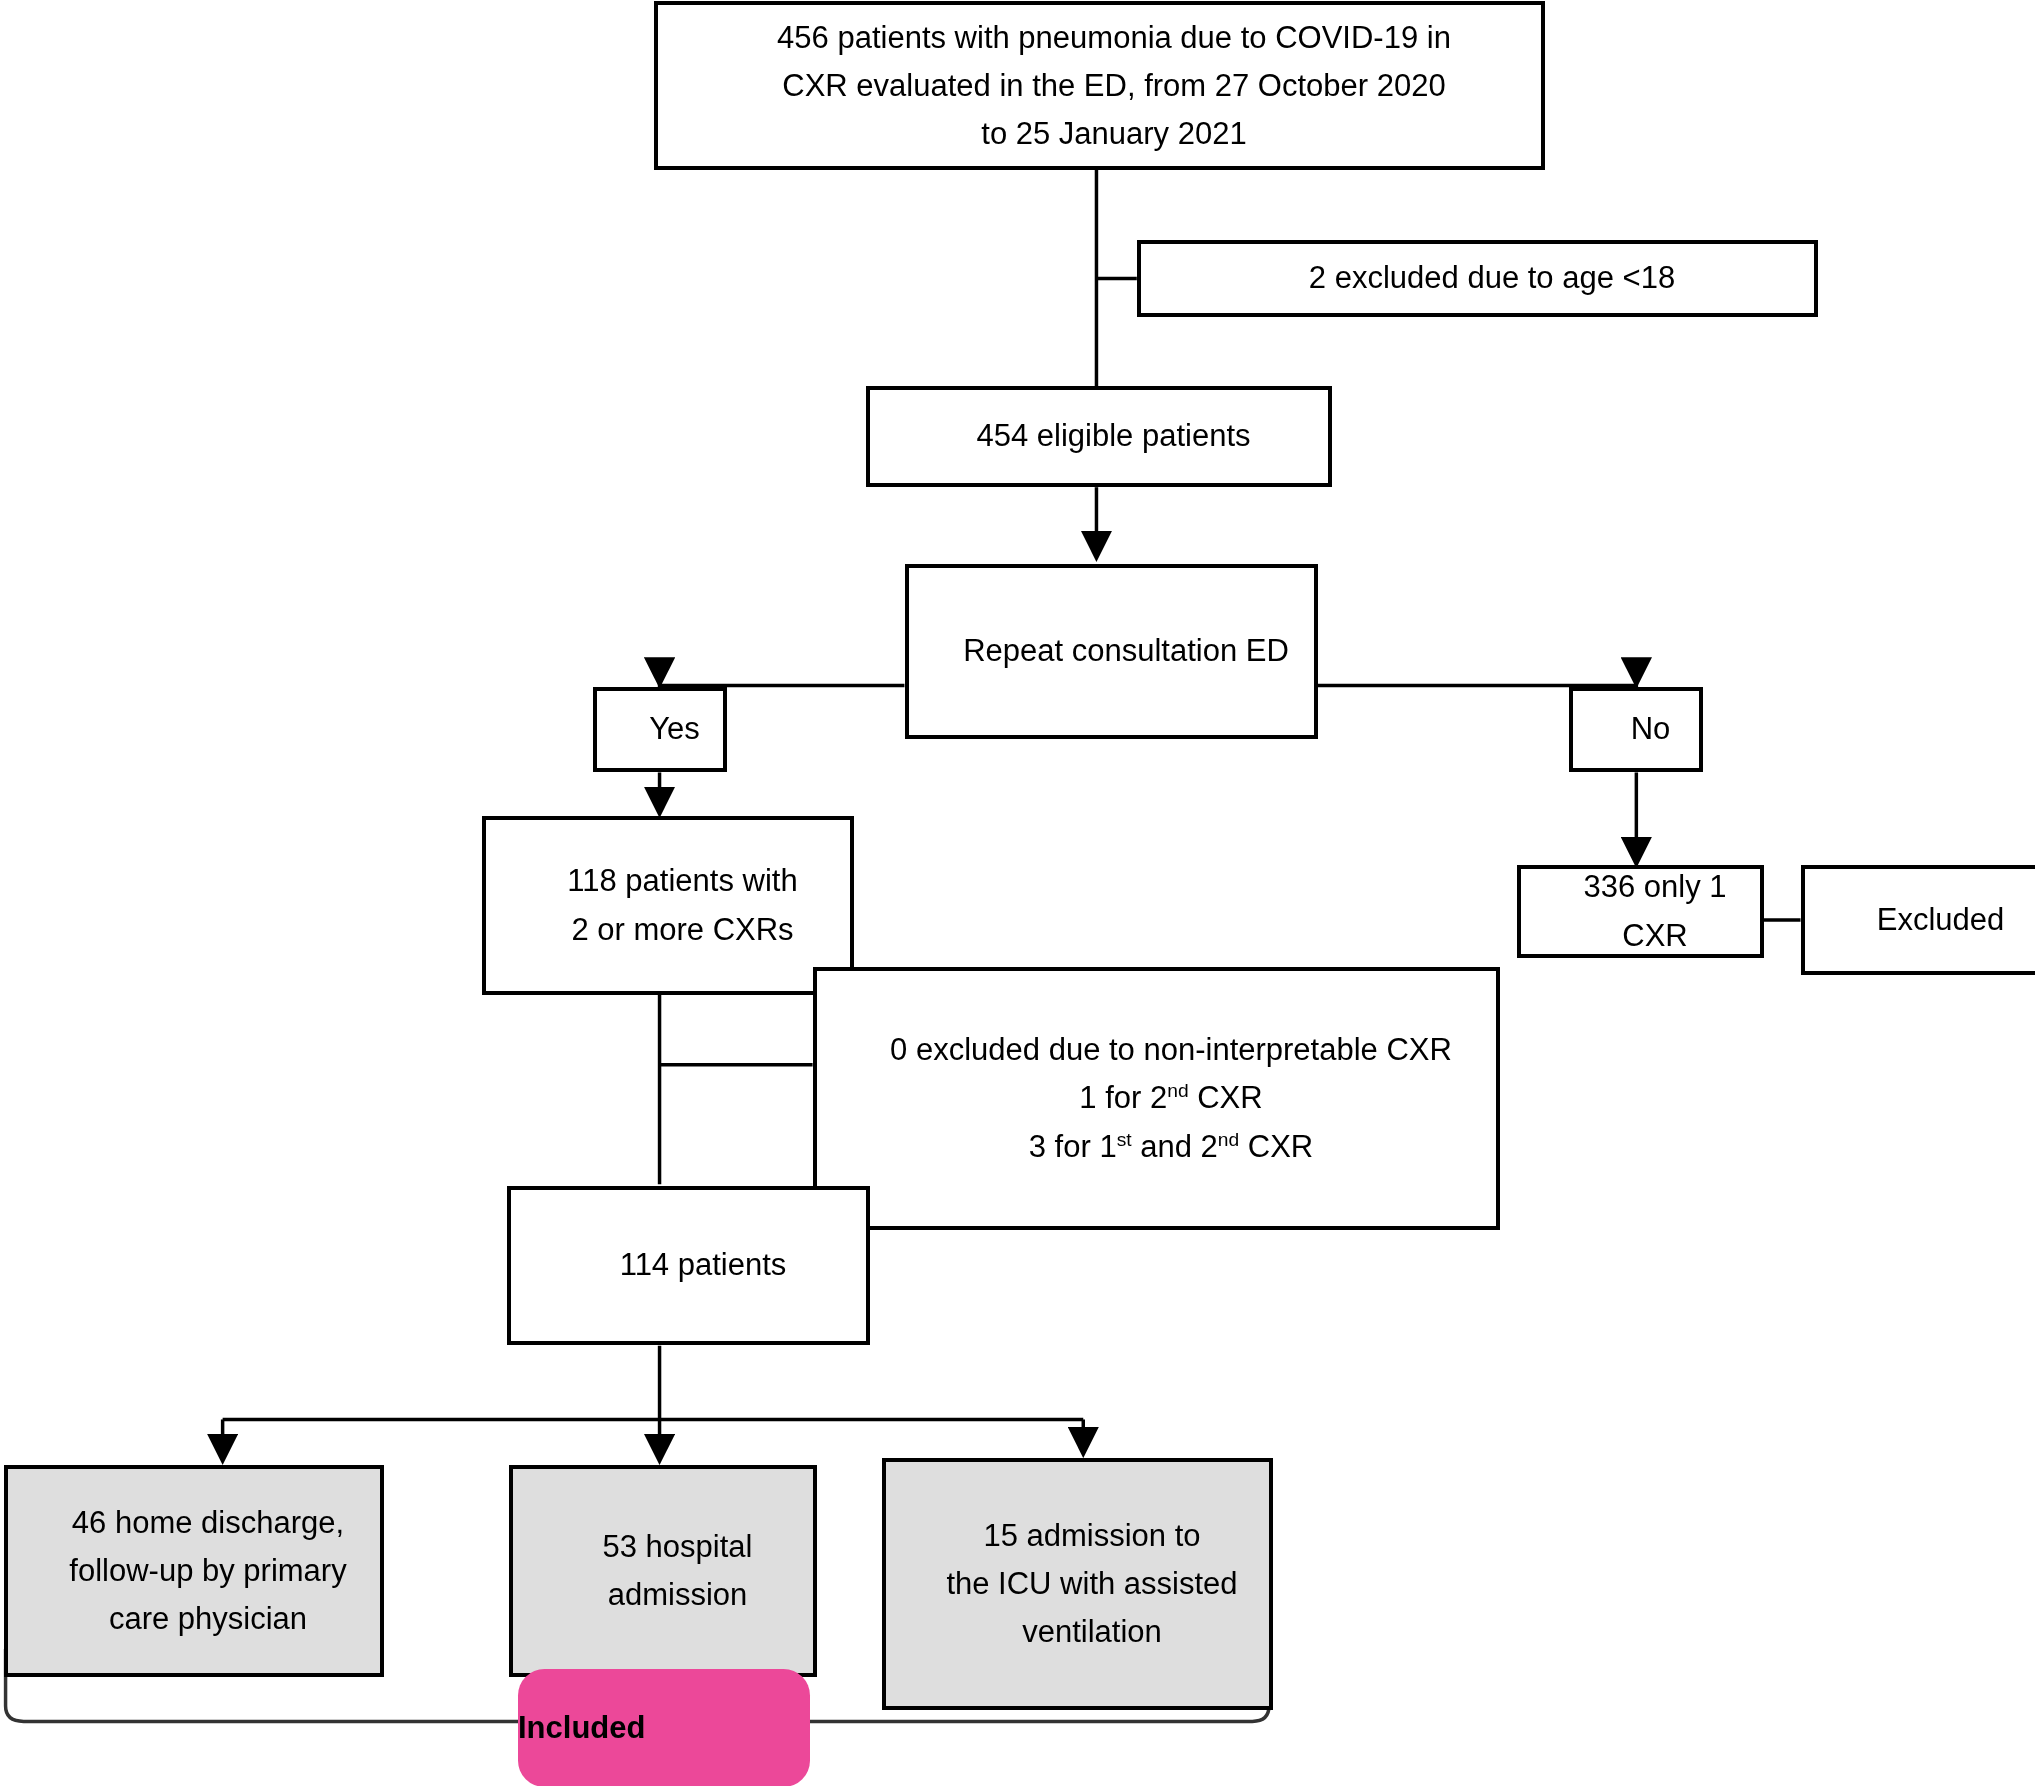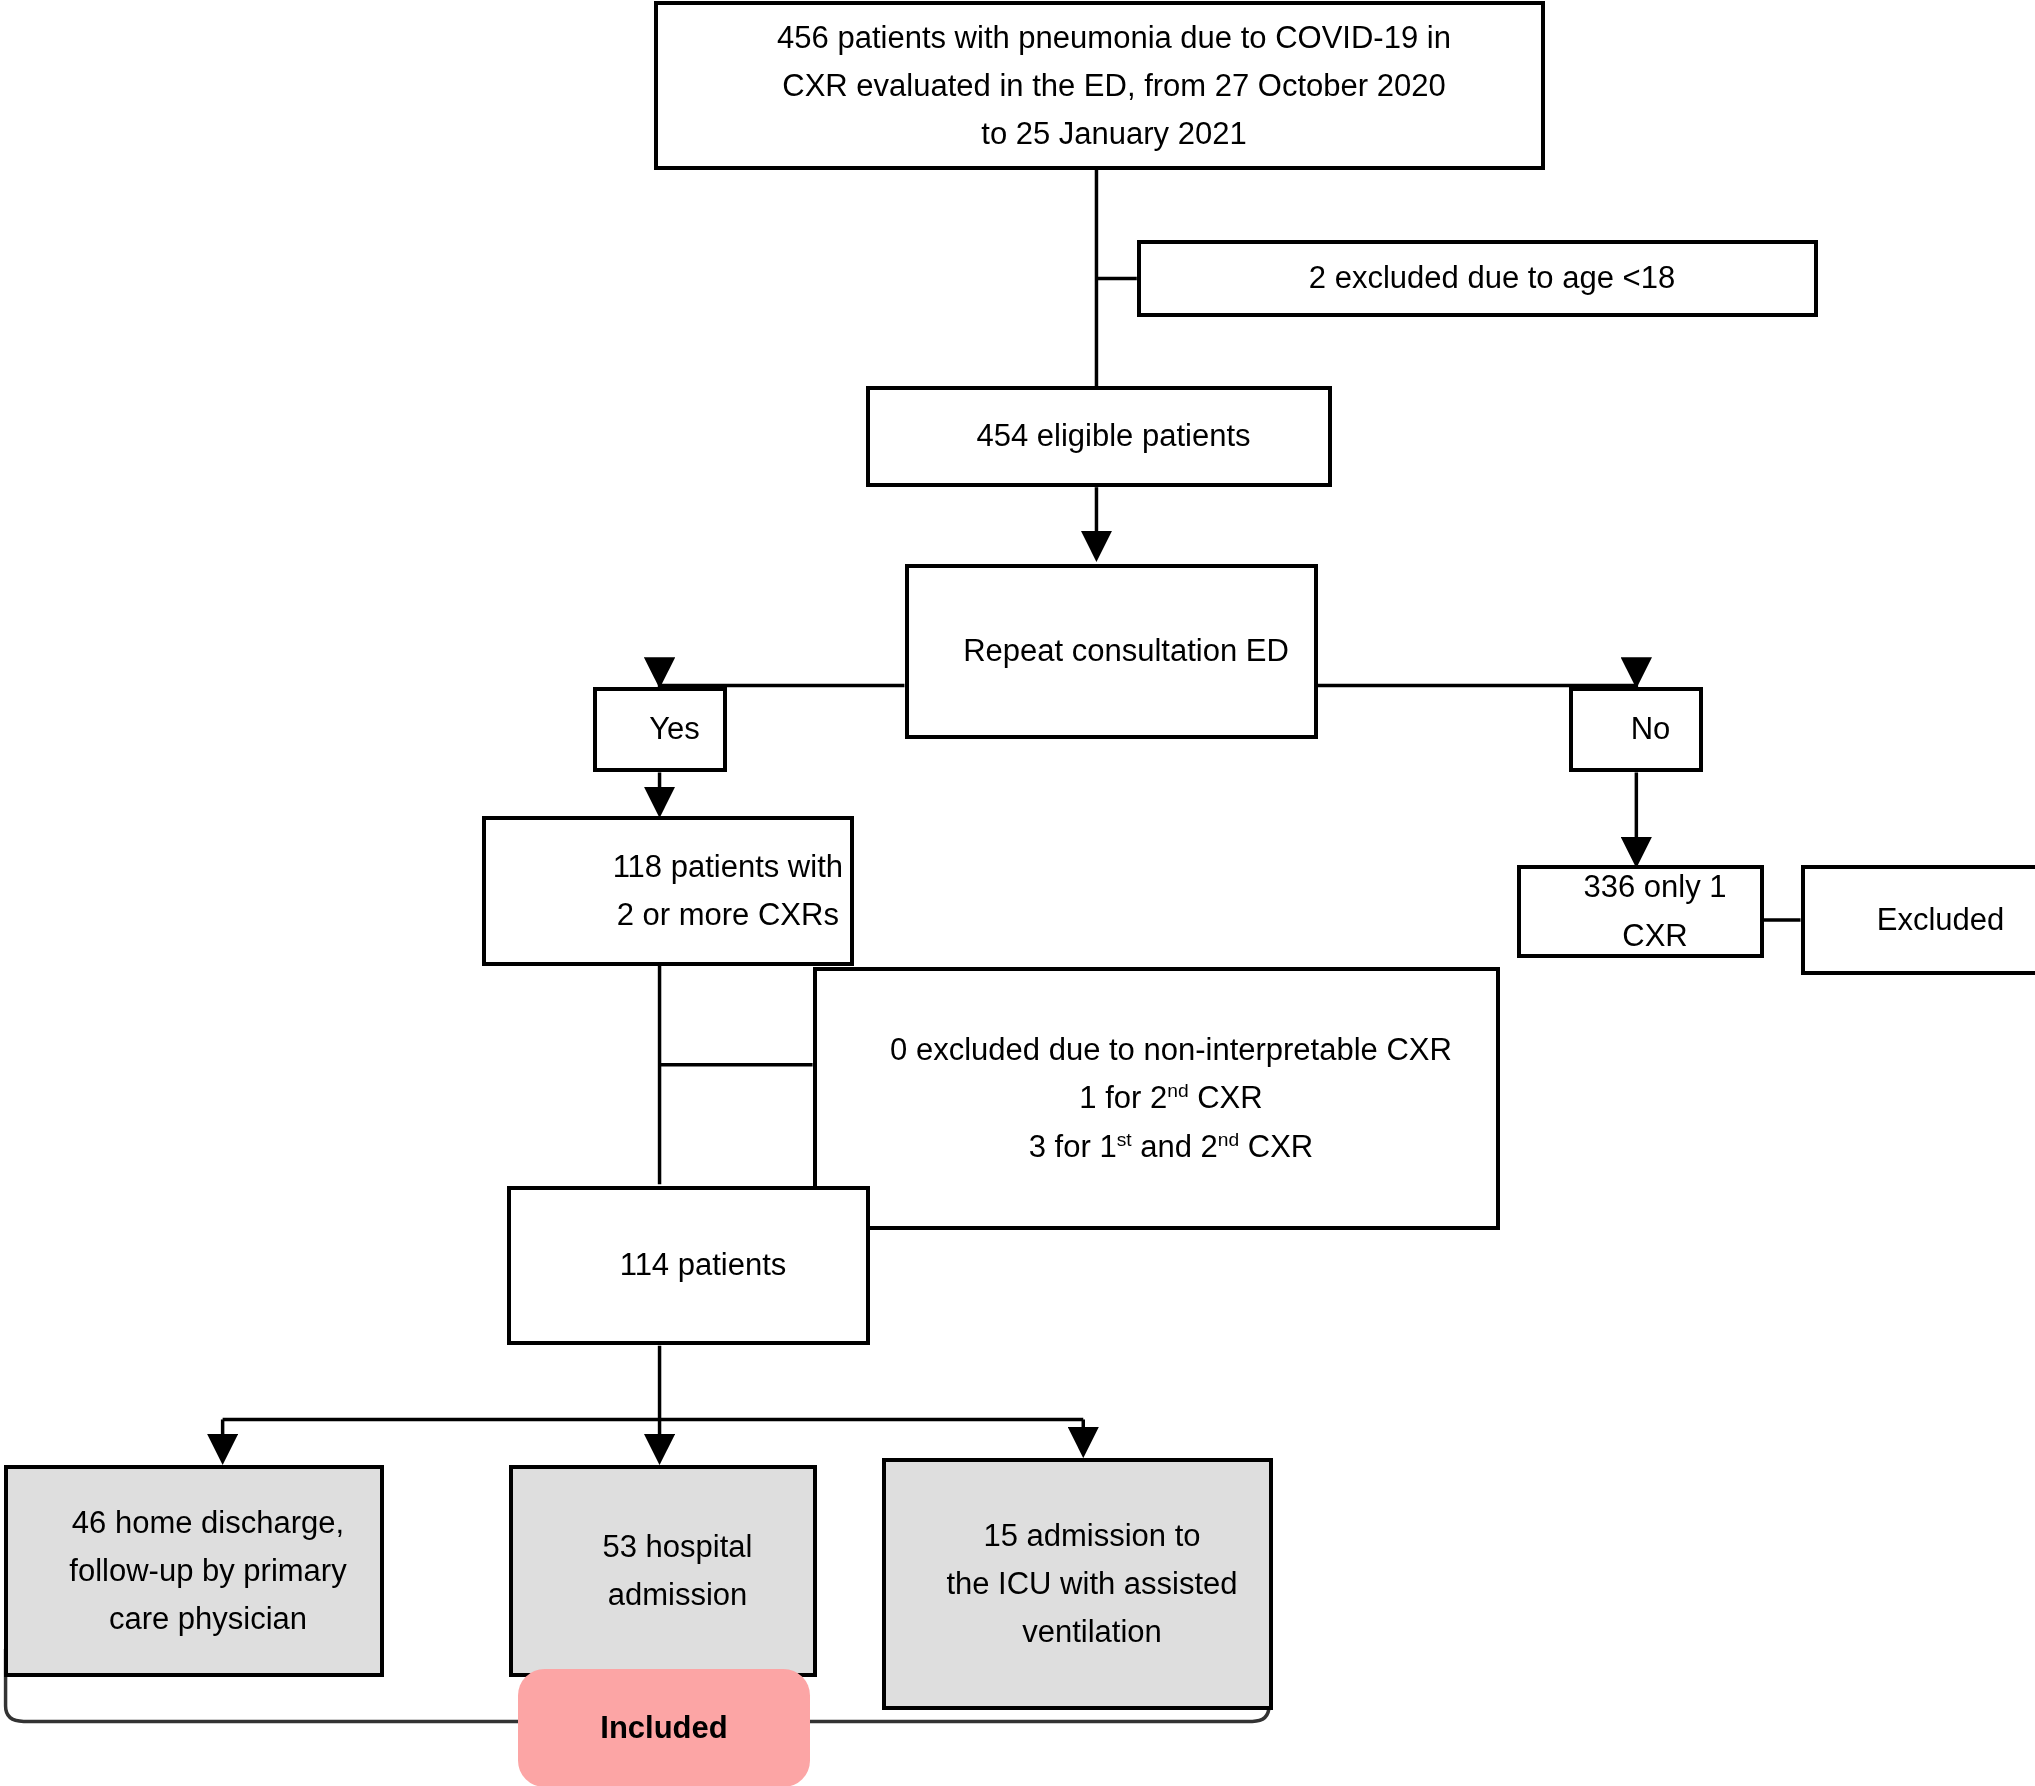--- a/index.html
+++ b/index.html
@@ -3,22 +3,22 @@
 <meta charset="utf-8">
 <style>
   html,body{margin:0;padding:0;background:#ffffff;}
   body{width:2035px;height:1787px;font-family:"Liberation Sans",sans-serif;}
   #stage{position:relative;width:2035px;height:1787px;overflow:hidden;background:#fff;}
   svg#flow{position:absolute;left:0;top:0;width:2035px;height:1787px;}
   .node{position:absolute;box-sizing:border-box;border:4.2px solid #000;background:#fff;
         display:flex;align-items:center;justify-content:center;text-align:center;padding-left:29px;}
   .node.shaded{background:#dedede;}
   .node .txt{font-size:31px;line-height:1.55;color:#000;padding:0 7px;}
-  .rounded{position:absolute;box-sizing:border-box;background:#fca5a5;border-radius:26.4px;
-           display:flex;align-items:center;justify-content:center;}
+  .rounded{position:absolute;box-sizing:border-box;background:#ec4899;border-radius:26.4px;
+           display:flex;align-items:center;justify-content:flex-start;}
   .rounded .txt{font-size:31px;font-weight:bold;color:#000;}
   sup{font-size:0.62em;vertical-align:super;line-height:0;}
 </style>
 </head>
 <body>
 
 <div id="stage">
 
   <svg id="flow" viewBox="0 0 2925 2568">
     <defs>
@@ -84,21 +84,21 @@
   </div>
 
   <div class="node" style="left:593px;top:687px;width:134px;height:85px;">
     <div class="txt">Yes</div>
   </div>
 
   <div class="node" style="left:1569px;top:687px;width:134px;height:85px;">
     <div class="txt">No</div>
   </div>
 
-  <div class="node" style="left:482px;top:816px;width:372px;height:150px;justify-content:flex-end;">
+  <div class="node" style="left:482px;top:816px;width:372px;height:179px;">
     <div class="txt">
       <div>118 patients with</div>
       <div>2 or more CXRs</div>
     </div>
   </div>
 
   <div class="node" style="left:1517px;top:865px;width:247px;height:93px;">
     <div class="txt">
       <div>336 only 1</div>
       <div>CXR</div>

